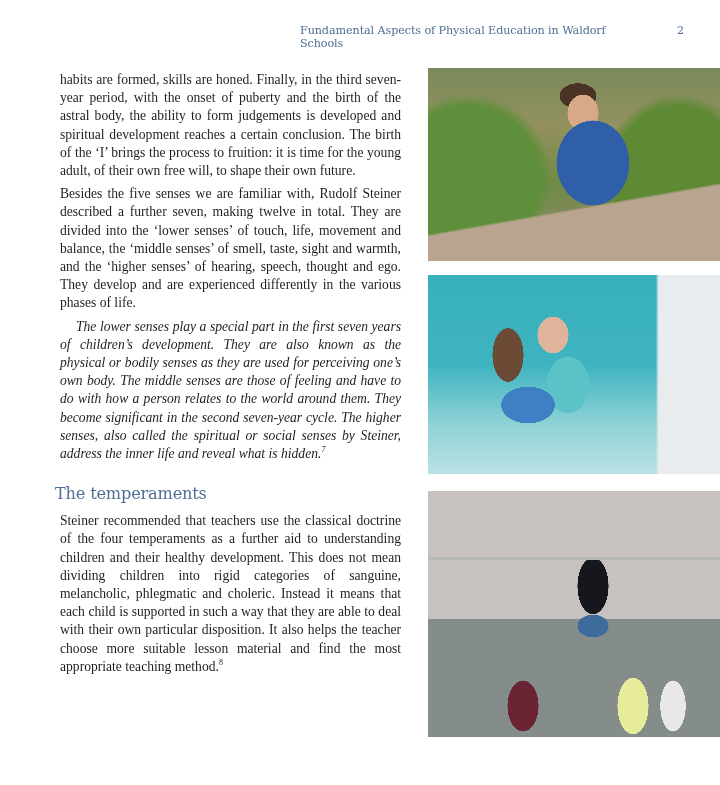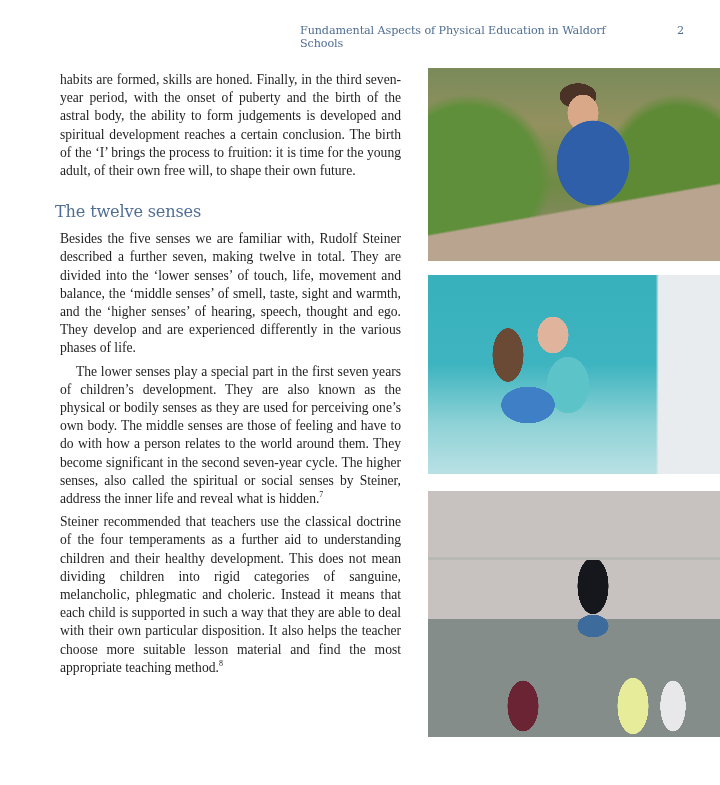--- a/index.html
+++ b/index.html
@@ -12,21 +12,21 @@
       font-family: "DejaVu Serif", serif; font-size: 11.2px; color: #4f6e95;
       display: flex; justify-content: flex-start; gap: 26px; letter-spacing: -0.1px;
     }
     .column {
       position: absolute; left: 55px; top: 66px; width: 351px;
     }
     .column p {
       margin: 5px; font-size: 13.6px; line-height: 18.2px; text-align: justify;
       hyphens: manual;
     }
-    .column p.indent { text-indent: 16px; }
+    .column p.indent { text-indent: 16px; font-style: italic; }
     .column h2 {
       margin: 0; font-family: "DejaVu Serif", serif; font-weight: normal;
       font-size: 16.2px; color: #4f6e95; line-height: 20px; letter-spacing: -0.2px;
     }
     .h-twelve { margin-top: 22px !important; margin-bottom: 8px !important; }
     .h-temp { margin-top: 21px !important; margin-bottom: 8px !important; }
     sup { font-size: 8px; line-height: 0; vertical-align: 6px; }
     .photo { position: absolute; left: 428px; width: 292px; overflow: hidden; }
     
     .photo-1 { top: 68px; height: 193px;
@@ -66,24 +66,24 @@
 <body>
 
 <div class="running-head">
   <span>Fundamental Aspects of Physical Education in Waldorf Schools</span>
   <span>2</span>
 </div>
 
 <div class="column">
   <p>habits are formed, skills are honed. Finally, in the third seven-year period, with the onset of puberty and the birth of the astral body, the ability to form judgements is developed and spiritual development reaches a certain conclusion. The birth of the ‘I’ brings the process to fruition: it is time for the young adult, of their own free will, to shape their own future.</p>
 
-  <h2 class="h-twelve">The twelve senses</h2>
   <p>Besides the five senses we are familiar with, Rudolf Steiner described a further seven, making twelve in total. They are divided into the ‘lower senses’ of touch, life, movement and balance, the ‘middle senses’ of smell, taste, sight and warmth, and the ‘higher senses’ of hearing, speech, thought and ego. They develop and are experienced differently in the various phases of life.</p>
   <p class="indent"><span>The lower senses play a special part in the first seven years of children’s development. They are also known as the physical or bodily senses as they are used for perceiving one’s own body. The middle senses are those of feeling and have to do with how a person relates to the world around them. They become significant in the second seven-year cycle. The higher senses, also called the spiritual or social senses by Steiner, address the inner life and reveal what is hidden.</span><sup>7</sup></p>
 
+  <h2 class="h-temp">The temperaments</h2>
   <p><span>Steiner recommended that teachers use the classical doctrine of the four temperaments as a further aid to understanding children and their healthy development. This does not mean dividing children into rigid categories of sanguine, melancholic, phlegmatic and choleric. Instead it means that each child is supported in such a way that they are able to deal with their own particular disposition. It also helps the teacher choose more suitable lesson material and find the most appropriate teaching method.</span><sup>8</sup></p>
 </div>
 
 <div class="photo photo-1" title="Boy in blue hoodie climbing on a log outdoors"></div>
 <div class="photo photo-2" title="Children playing in a swimming pool"></div>
 <div class="photo photo-3" title="Girl climbing over a horizontal bar in a gym, spotted by other girls">
   <div class="bar-line"></div>
 </div>
 
 </body></html>

